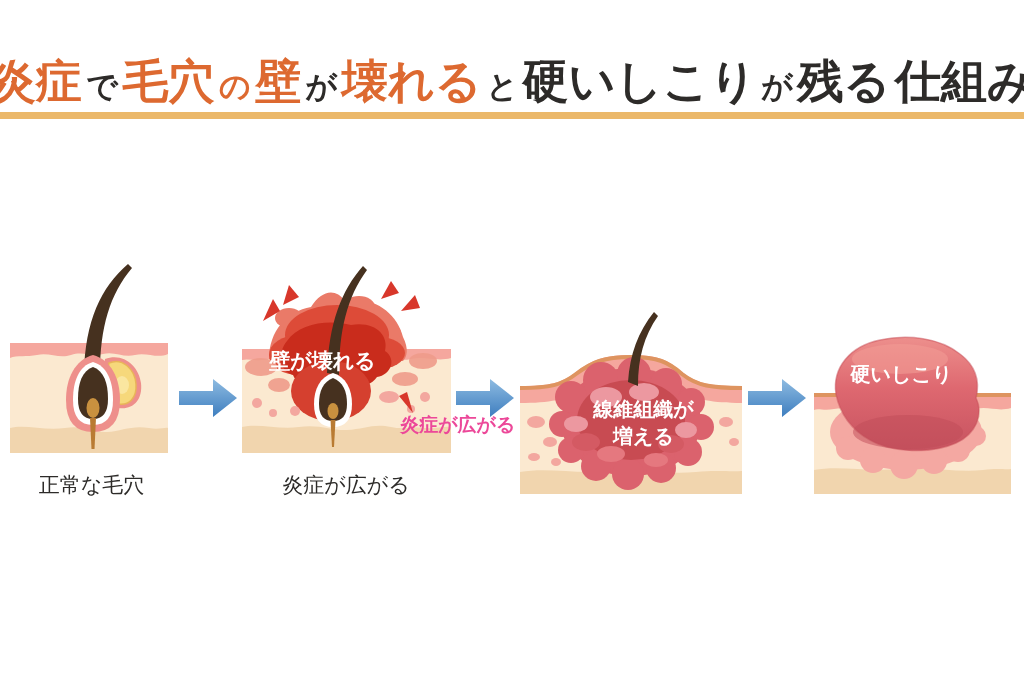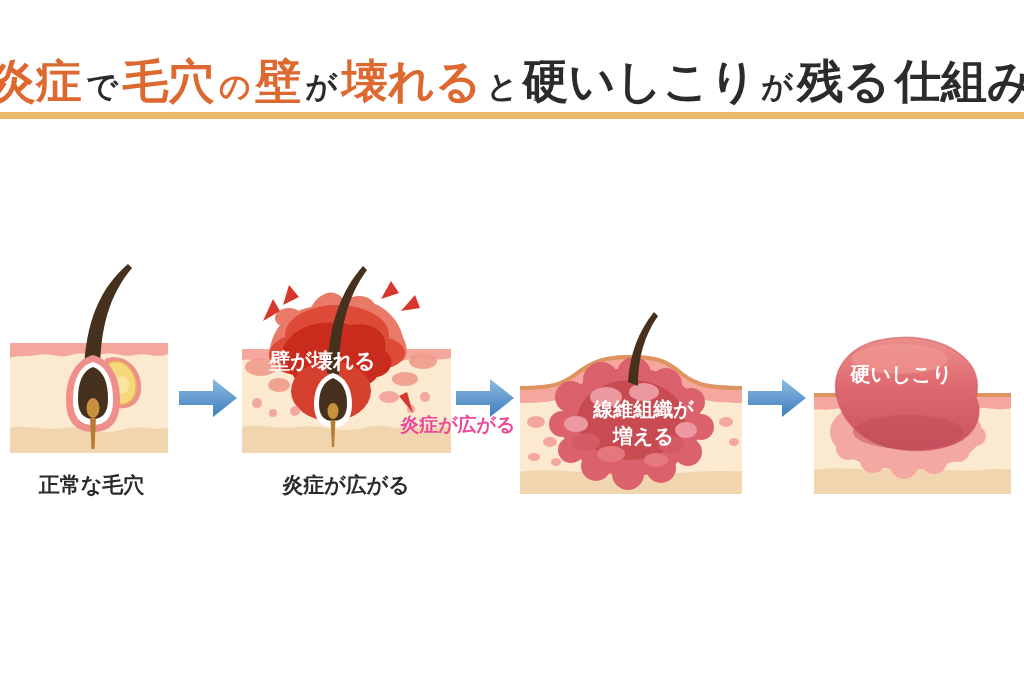--- a/index.html
+++ b/index.html
@@ -40,21 +40,21 @@
     justify-content:center;
     align-items:flex-end;
     margin-top:142px;
   }
   .panel{display:flex;flex-direction:column;align-items:center;}
   .illus{position:relative;}
   .caption{
     margin-top:10px;
     height:31px;
     font-size:21px;
-    font-weight:bold;
+    font-weight:normal;
     color:#2D2B29;
     text-align:left;
     white-space:nowrap;
     line-height:31px;
   }
   .flow-arrow{
     align-self:flex-end;
     margin-bottom:80px;
     flex:0 0 auto;
   }

